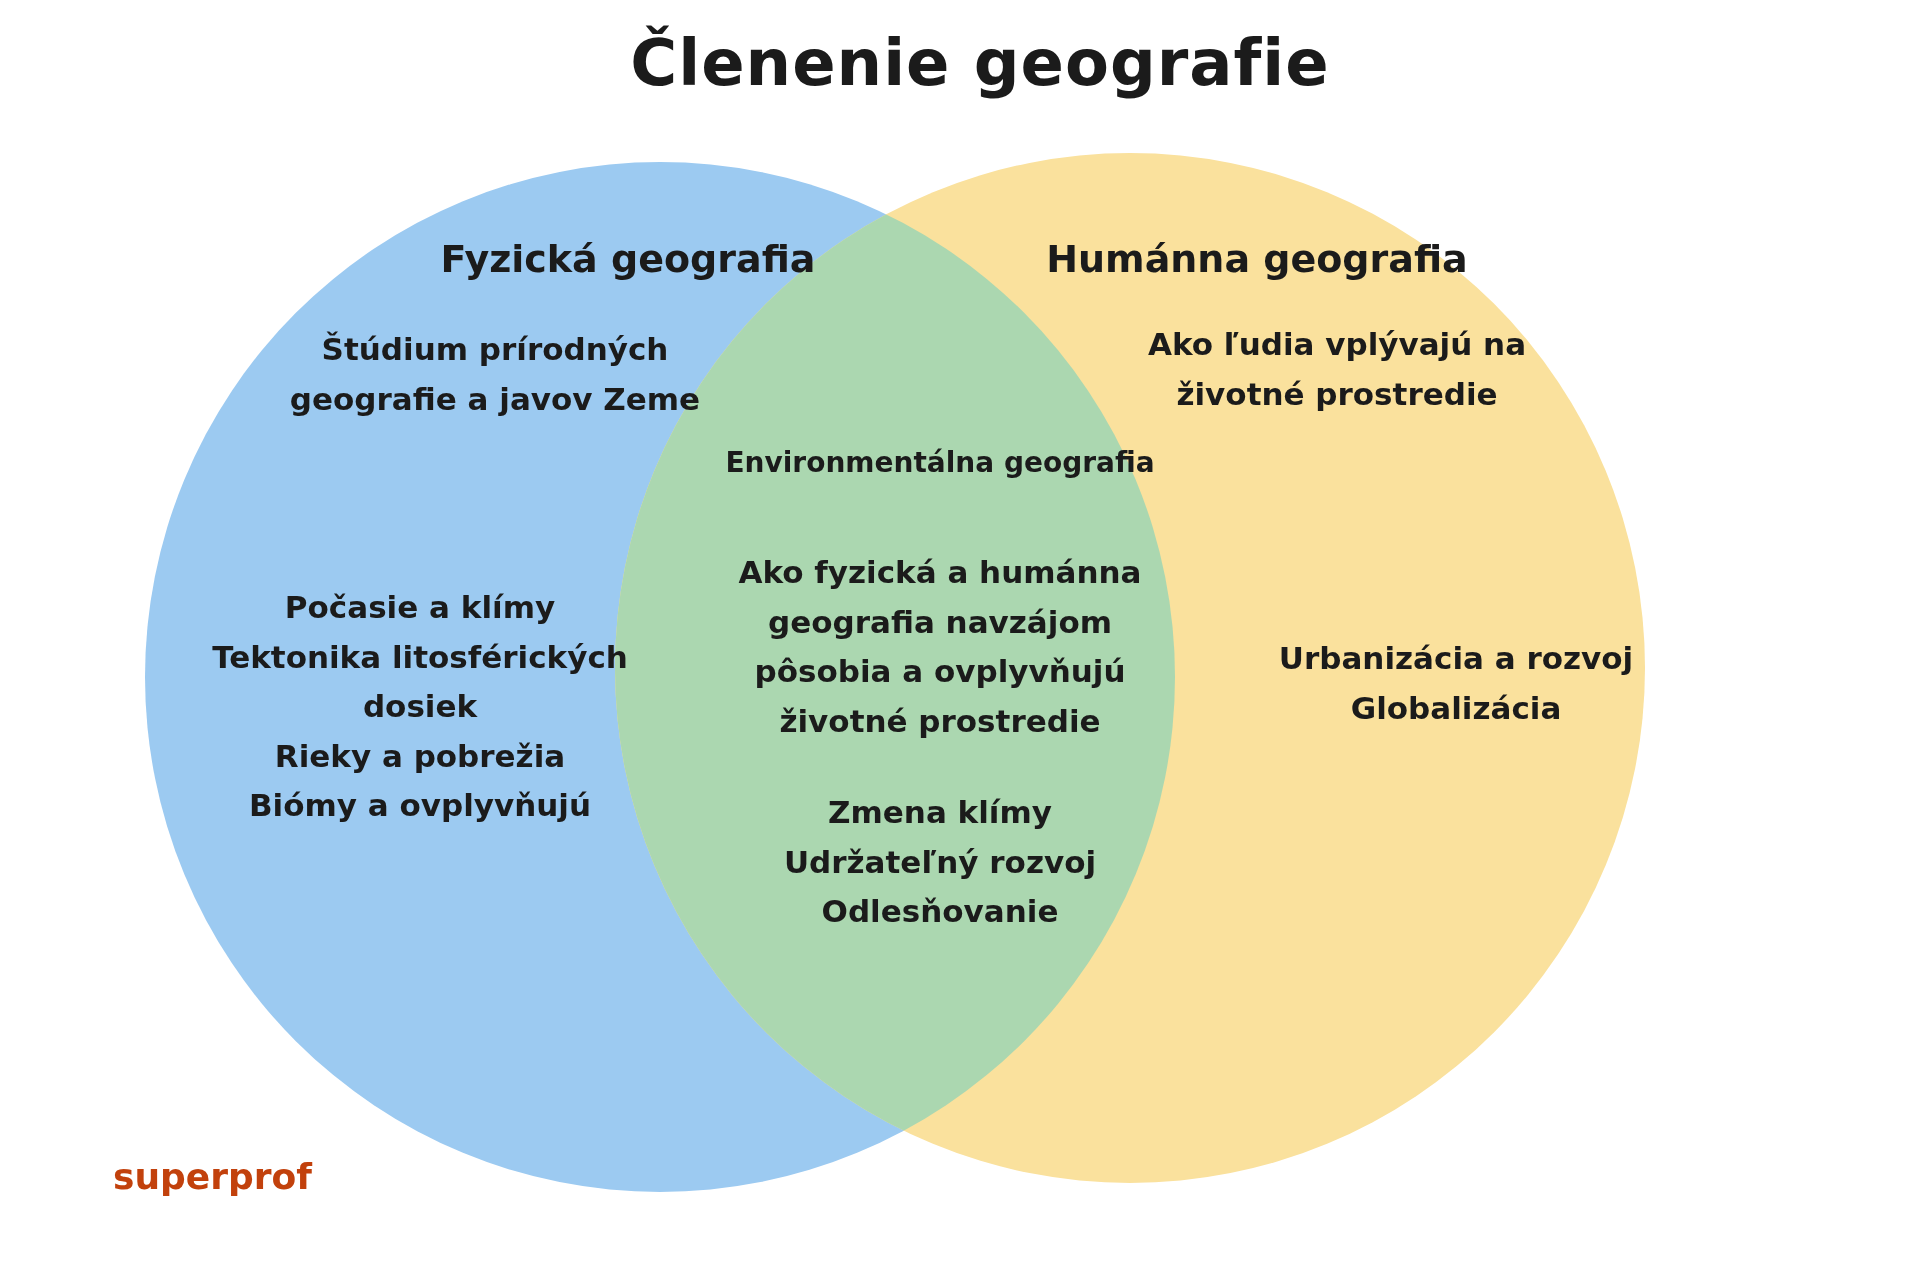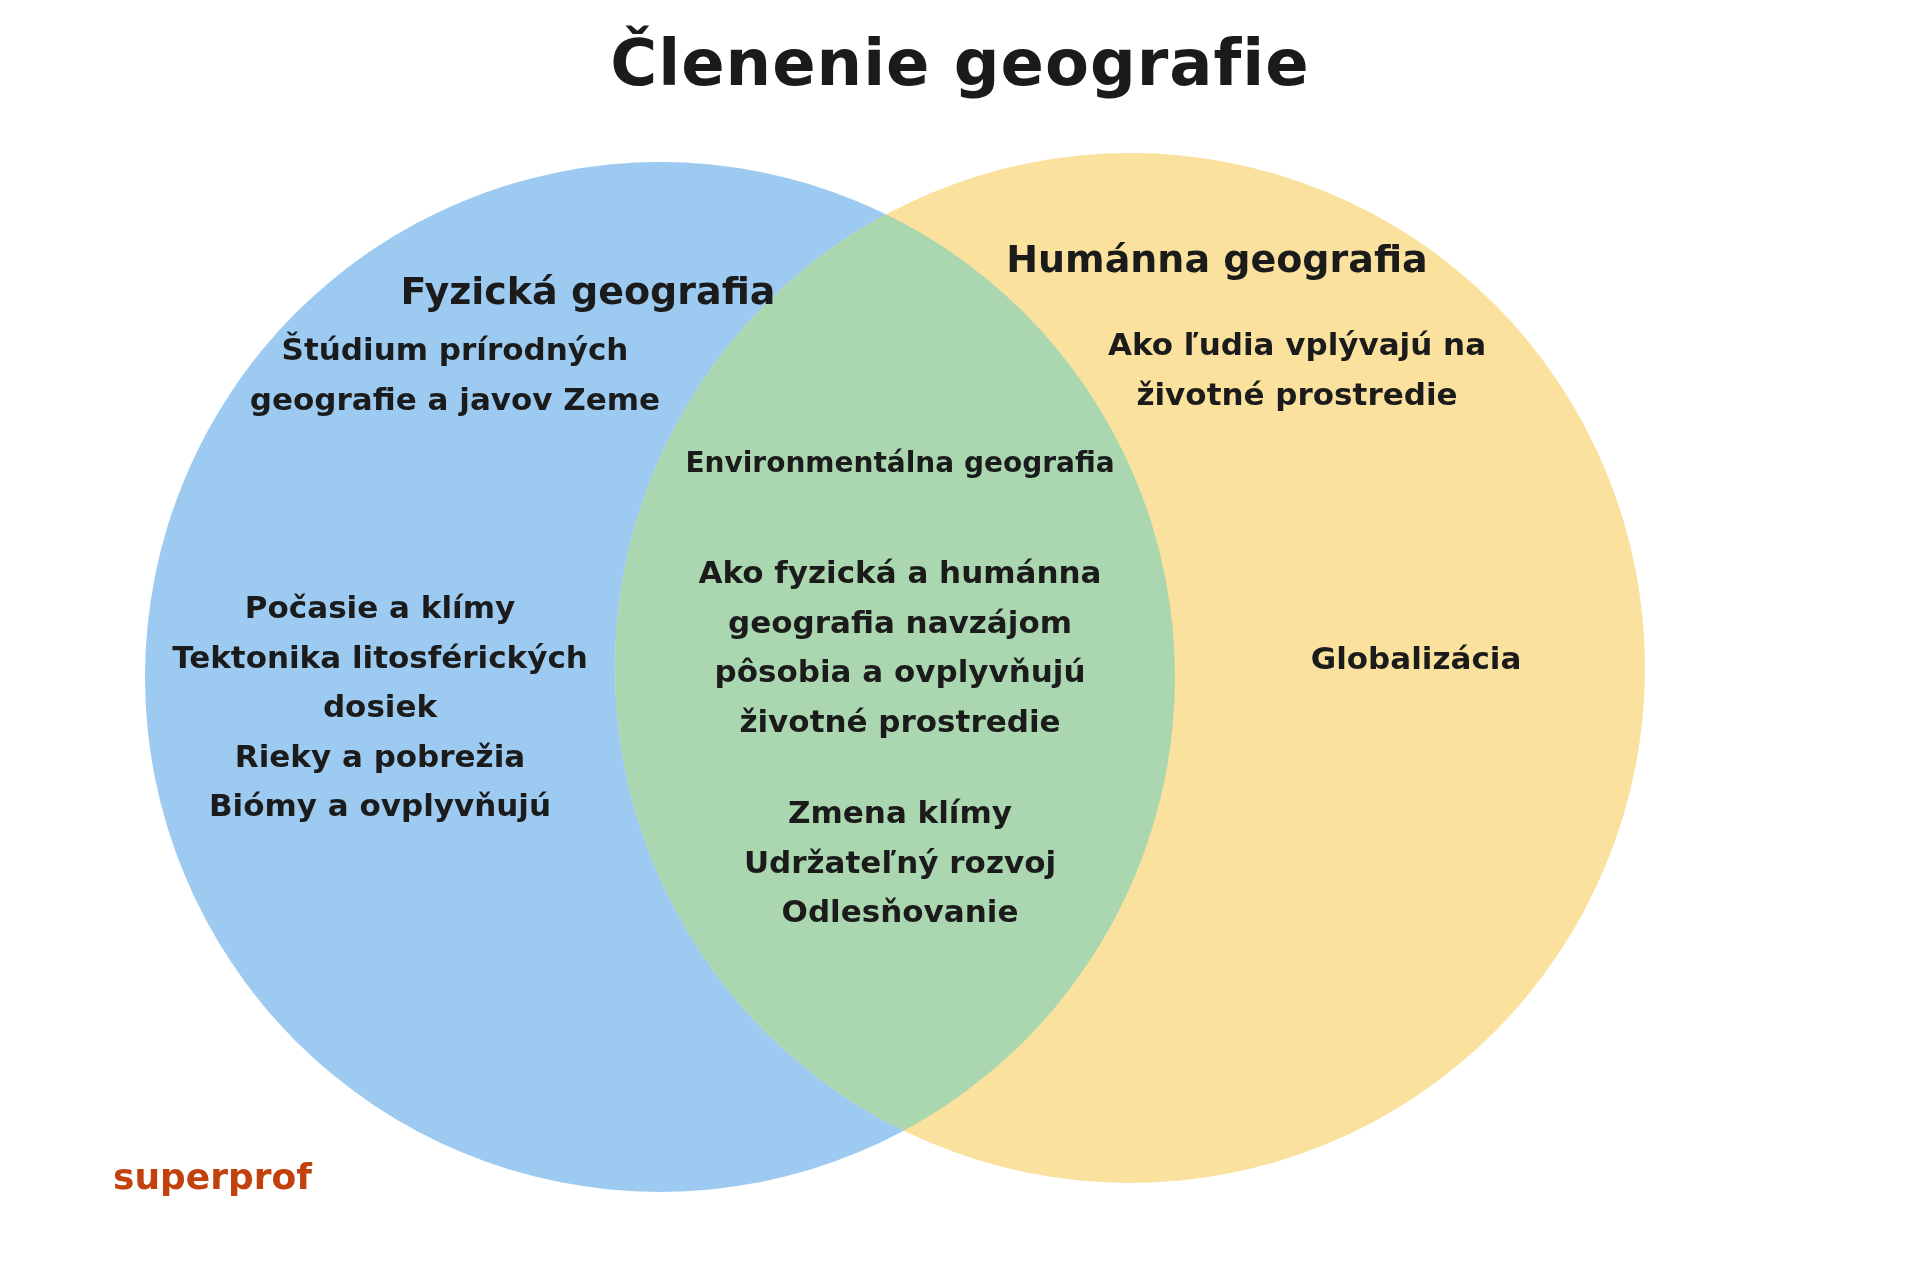--- a/index.html
+++ b/index.html
@@ -24,33 +24,34 @@
     left: 0;
     top: 0;
     width: 1920px;
     height: 1280px;
   }
   .txt {
     position: absolute;
     text-align: center;
     font-weight: bold;
     color: #1b1b1b;
+    padding-left: 40px;
   }
   .page-title {
     left: 0;
     right: 0;
     top: 26px;
     font-size: 64px;
     letter-spacing: 1px;
   }
   .circle-heading {
     font-size: 38px;
     line-height: 1.2;
   }
-  .heading-left  { left: 328px; width: 520px; top: 237px; margin-top: 32px; }
+  .heading-left  { left: 328px; width: 520px; top: 237px; }
   .heading-right { left: 957px; width: 520px; top: 237px; }
   .center-heading {
     left: 580px; width: 640px; top: 446px;
     font-size: 28px;
     line-height: 1.2;
   }
   .desc, .list {
     font-size: 31px;
     line-height: 1.6;
   }
@@ -104,20 +105,21 @@
     </div>
 
   <div class="txt circle-heading heading-right">Humánna geografia</div>
 
   <div class="txt desc desc-right">
       <div class="line">Ako ľudia vplývajú na</div>
       <div class="line">životné prostredie</div>
     </div>
 
   <div class="txt list list-right">
+      <div class="line">Urbanizácia a rozvoj</div>
       <div class="line">Globalizácia</div>
     </div>
 
   <div class="txt center-heading">Environmentálna geografia</div>
 
   <div class="txt desc desc-center">
       <div class="line">Ako fyzická a humánna</div>
       <div class="line">geografia navzájom</div>
       <div class="line">pôsobia a ovplyvňujú</div>
       <div class="line">životné prostredie</div>

